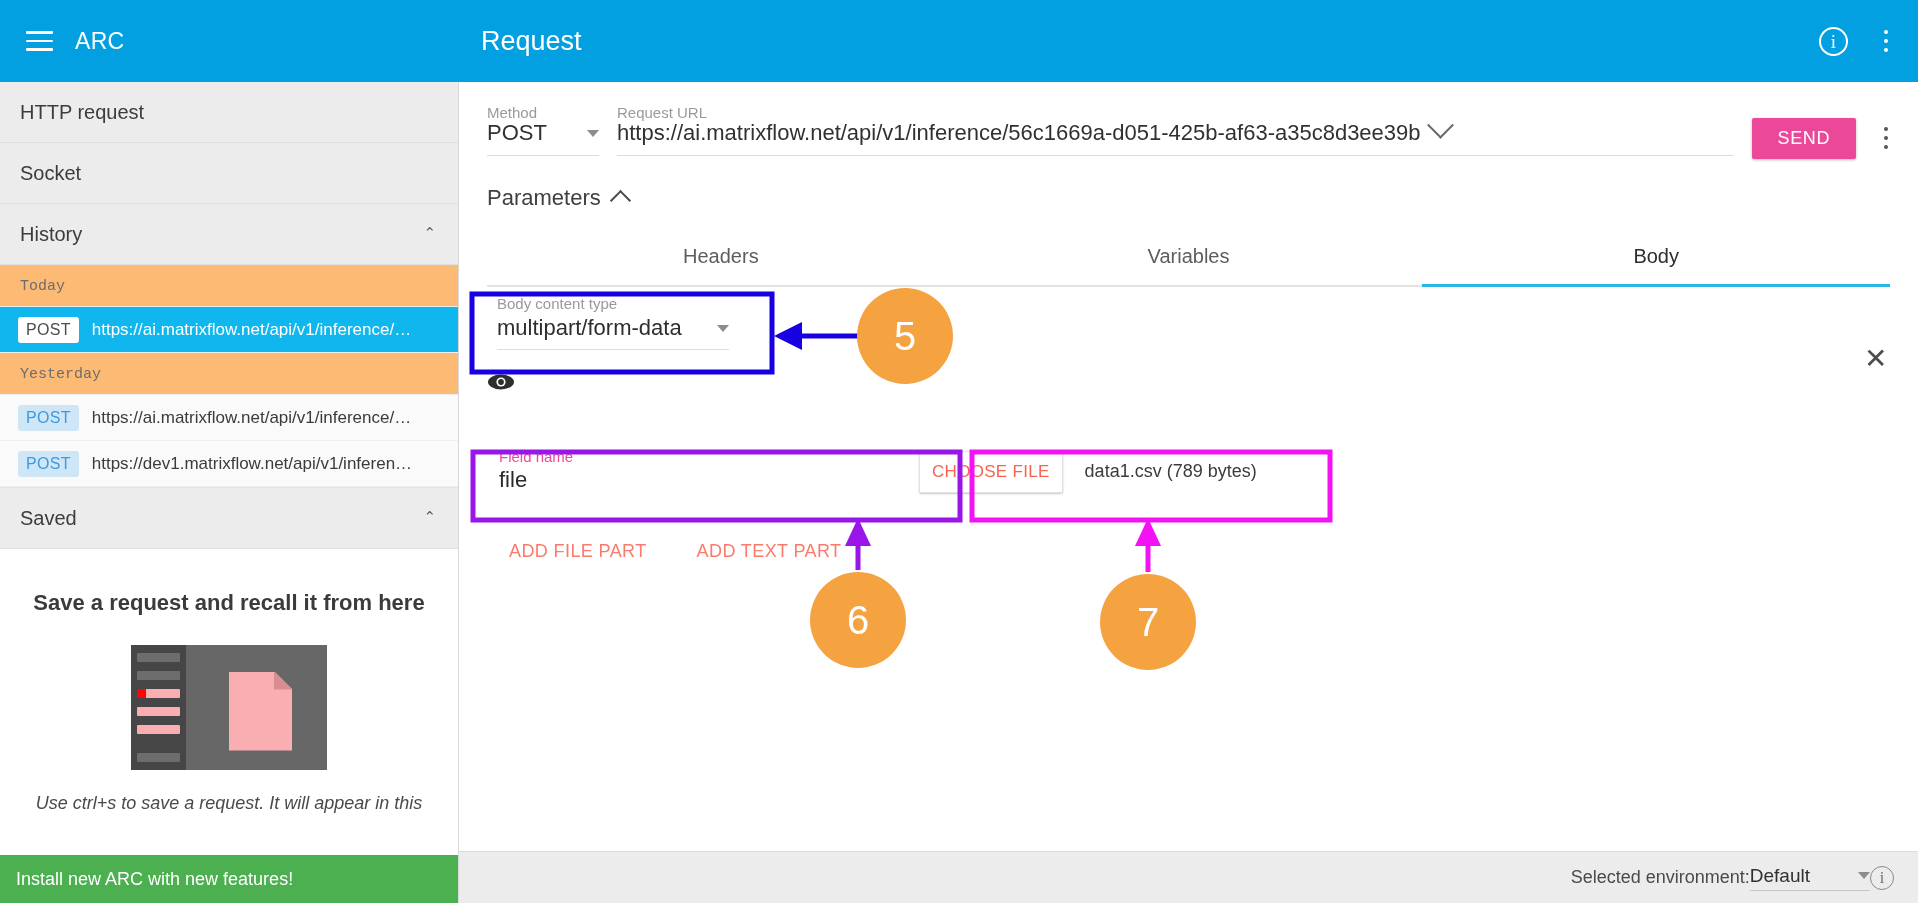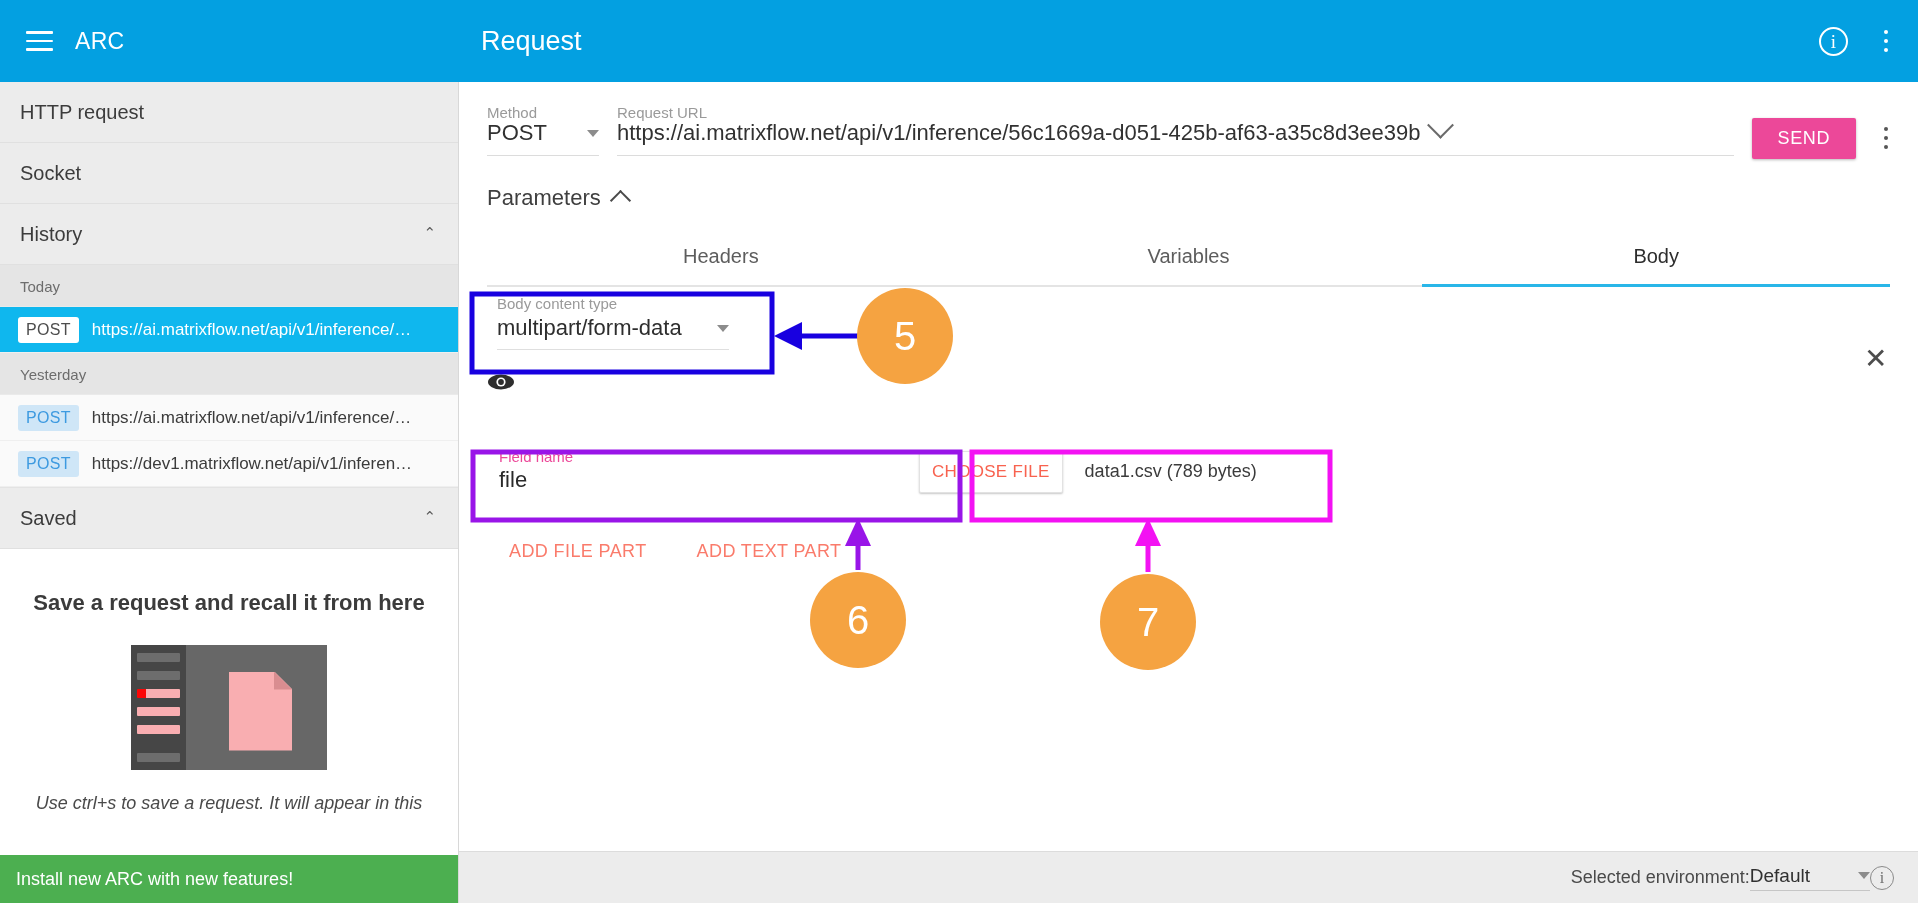--- a/index.html
+++ b/index.html
@@ -149,21 +149,22 @@
   }
   .hist-panel {
     background: #fafafa;
     border-bottom: 1px solid #e3e3e3;
   }
   .hist-group-label {
     font-size: 15px;
     color: #6d6d6d;
     padding: 13px 0 11px 20px;
     border-bottom: 1px solid #eaeaea;
-    background: #e5e5e5;
+    background: #fdba74;
+    font-family: Liberation Mono, monospace;
   }
   .hist-row {
     display: flex;
     align-items: center;
     height: 46px;
     padding: 0 12px 0 18px;
     cursor: pointer;
     box-sizing: border-box;
     border-bottom: 1px solid #efefef;
     background: #fafafa;

